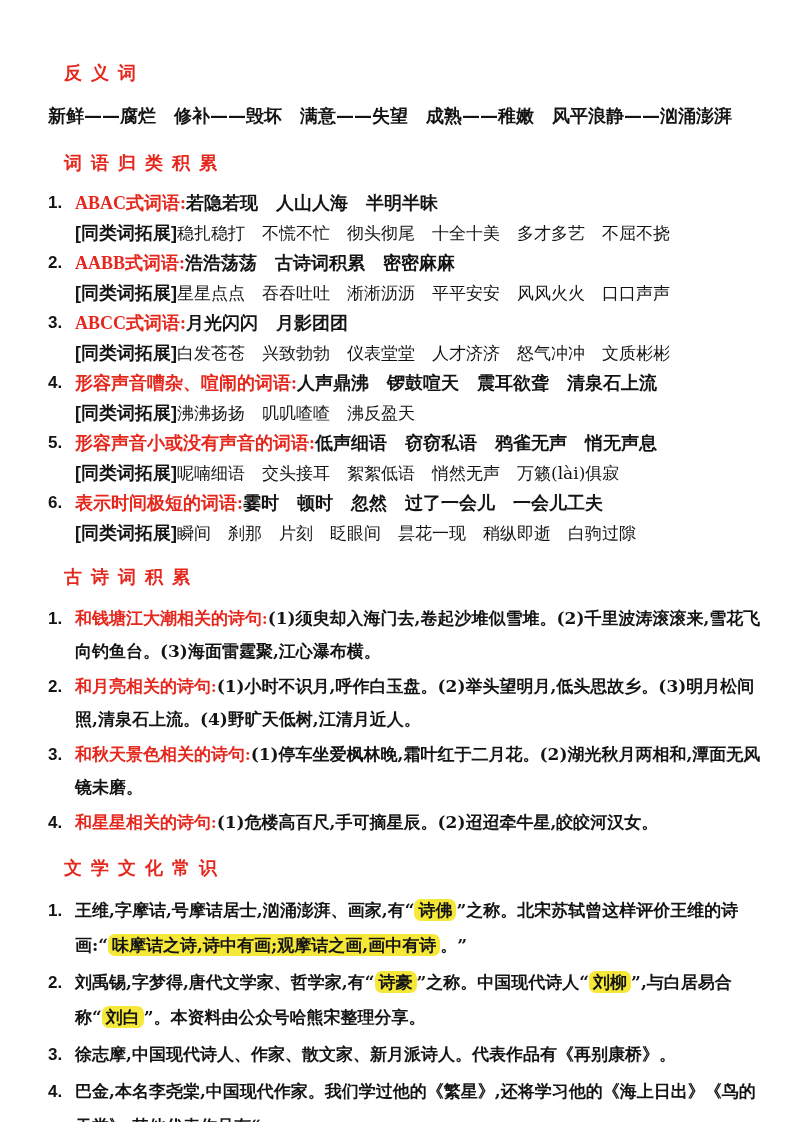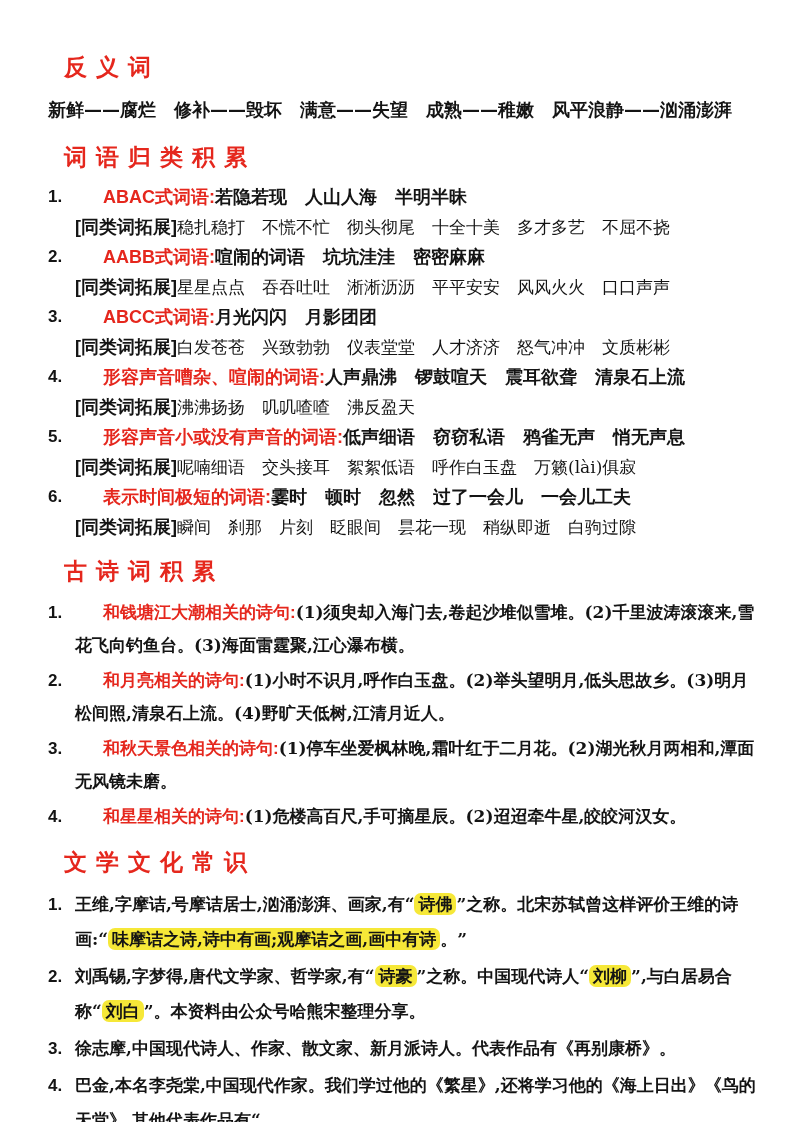--- a/index.html
+++ b/index.html
@@ -14,43 +14,43 @@
     font-family:"DejaVu Serif","Liberation Serif",serif;
     color:var(--ink);
   }
   .page{
     width:793px;height:1122px;
     padding:50px 28px 20px 48px;
   }
   h2.sec{
     font-family:"Liberation Sans","DejaVu Sans",sans-serif;
     color:var(--red);
-    font-size:23px;
+    font-size:18px;
     font-weight:700;
     letter-spacing:9px;
-    margin:4px 0 12px 16px;
+    margin:10px 0 12px 16px;
     line-height:26px;
   }
   h2.sec.mt{margin-top:16px;}
   
   .ant-row{
     font-size:18px;font-weight:700;line-height:36px;
     white-space:nowrap;
   }
   .ant-wrap{margin-bottom:6px;}
   
   .n-item{position:relative;padding-left:27px;}
   .num{
     position:absolute;left:0;top:0;
     font-family:"Liberation Sans","DejaVu Sans",sans-serif;
     font-weight:700;font-size:17px;
   }
   .red-label{
-    font-family:Liberation Sans, sans-serif;
-    color:var(--red);font-weight:700;margin-left:28px;
+    font-family:Liberation Serif, serif;
+    color:var(--red);font-weight:700;
   }
   
   .v-item{margin-bottom:0;}
   .v-line{font-size:18px;line-height:30px;white-space:nowrap;}
   .v-words{font-weight:700;}
   .exp-label{
     font-family:"Liberation Sans","DejaVu Sans",sans-serif;
     font-weight:700;
   }
   .exp-words{font-weight:400;font-size:17px;}
@@ -77,34 +77,34 @@
       <div class="ant-row">新鲜——腐烂 修补——毁坏 满意——失望 成熟——稚嫩 风平浪静——汹涌澎湃</div>
     </div>
 
   <h2 class="sec mt">词语归类积累</h2>
   <div id="vocab">
       <div class="n-item v-item">
         <div class="v-line"><span class="num">1.</span><span class="red-label">ABAC式词语:</span><span class="v-words">若隐若现 人山人海 半明半昧</span></div>
         <div class="v-line"><span class="exp-label">[同类词拓展]</span><span class="exp-words">稳扎稳打 不慌不忙 彻头彻尾 十全十美 多才多艺 不屈不挠</span></div>
       </div>
       <div class="n-item v-item">
-        <div class="v-line"><span class="num">2.</span><span class="red-label">AABB式词语:</span><span class="v-words">喧闹的词语 坑坑洼洼 密密麻麻</span></div>
+        <div class="v-line"><span class="num">2.</span><span class="red-label">AABB式词语:</span><span class="v-words">浩浩荡荡 古诗词积累 密密麻麻</span></div>
         <div class="v-line"><span class="exp-label">[同类词拓展]</span><span class="exp-words">星星点点 吞吞吐吐 淅淅沥沥 平平安安 风风火火 口口声声</span></div>
       </div>
       <div class="n-item v-item">
         <div class="v-line"><span class="num">3.</span><span class="red-label">ABCC式词语:</span><span class="v-words">月光闪闪 月影团团</span></div>
         <div class="v-line"><span class="exp-label">[同类词拓展]</span><span class="exp-words">白发苍苍 兴致勃勃 仪表堂堂 人才济济 怒气冲冲 文质彬彬</span></div>
       </div>
       <div class="n-item v-item">
         <div class="v-line"><span class="num">4.</span><span class="red-label">形容声音嘈杂、喧闹的词语:</span><span class="v-words">人声鼎沸 锣鼓喧天 震耳欲聋 清泉石上流</span></div>
         <div class="v-line"><span class="exp-label">[同类词拓展]</span><span class="exp-words">沸沸扬扬 叽叽喳喳 沸反盈天</span></div>
       </div>
       <div class="n-item v-item">
         <div class="v-line"><span class="num">5.</span><span class="red-label">形容声音小或没有声音的词语:</span><span class="v-words">低声细语 窃窃私语 鸦雀无声 悄无声息</span></div>
-        <div class="v-line"><span class="exp-label">[同类词拓展]</span><span class="exp-words">呢喃细语 交头接耳 絮絮低语 呼作白玉盘 万籁(lài)俱寂</span></div>
+        <div class="v-line"><span class="exp-label">[同类词拓展]</span><span class="exp-words">呢喃细语 交头接耳 絮絮低语 悄然无声 万籁(lài)俱寂</span></div>
       </div>
       <div class="n-item v-item">
         <div class="v-line"><span class="num">6.</span><span class="red-label">表示时间极短的词语:</span><span class="v-words">霎时 顿时 忽然 过了一会儿 一会儿工夫</span></div>
         <div class="v-line"><span class="exp-label">[同类词拓展]</span><span class="exp-words">瞬间 刹那 片刻 眨眼间 昙花一现 稍纵即逝 白驹过隙</span></div>
       </div>
     </div>
 
   <h2 class="sec mt">古诗词积累</h2>
   <div id="poetry">
       <div class="n-item p-item"><span class="num">1.</span><span class="red-label">和钱塘江大潮相关的诗句:</span><span class="p-text">(1)须臾却入海门去,卷起沙堆似雪堆。(2)千里波涛滚滚来,雪花飞向钓鱼台。(3)海面雷霆聚,江心瀑布横。</span></div>

